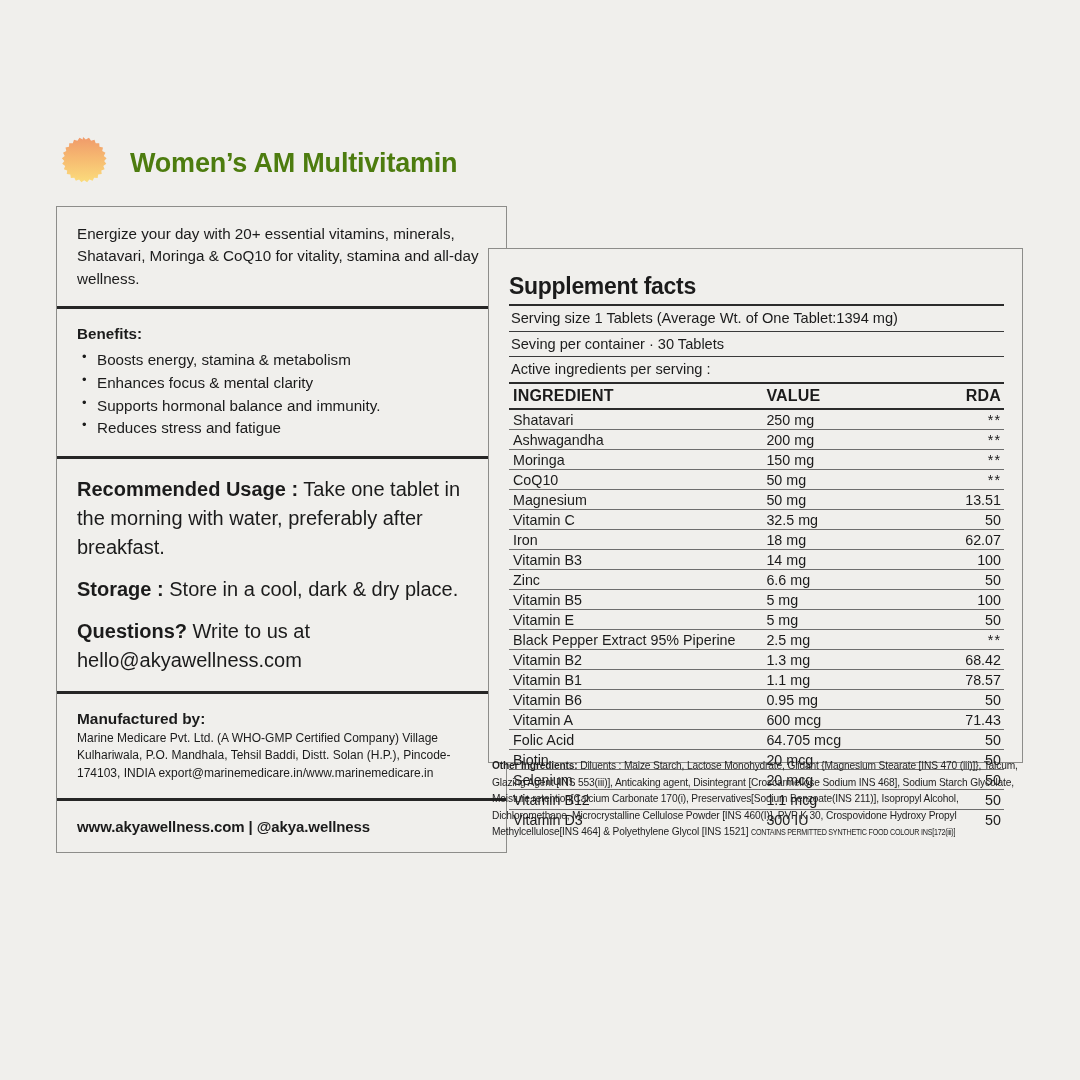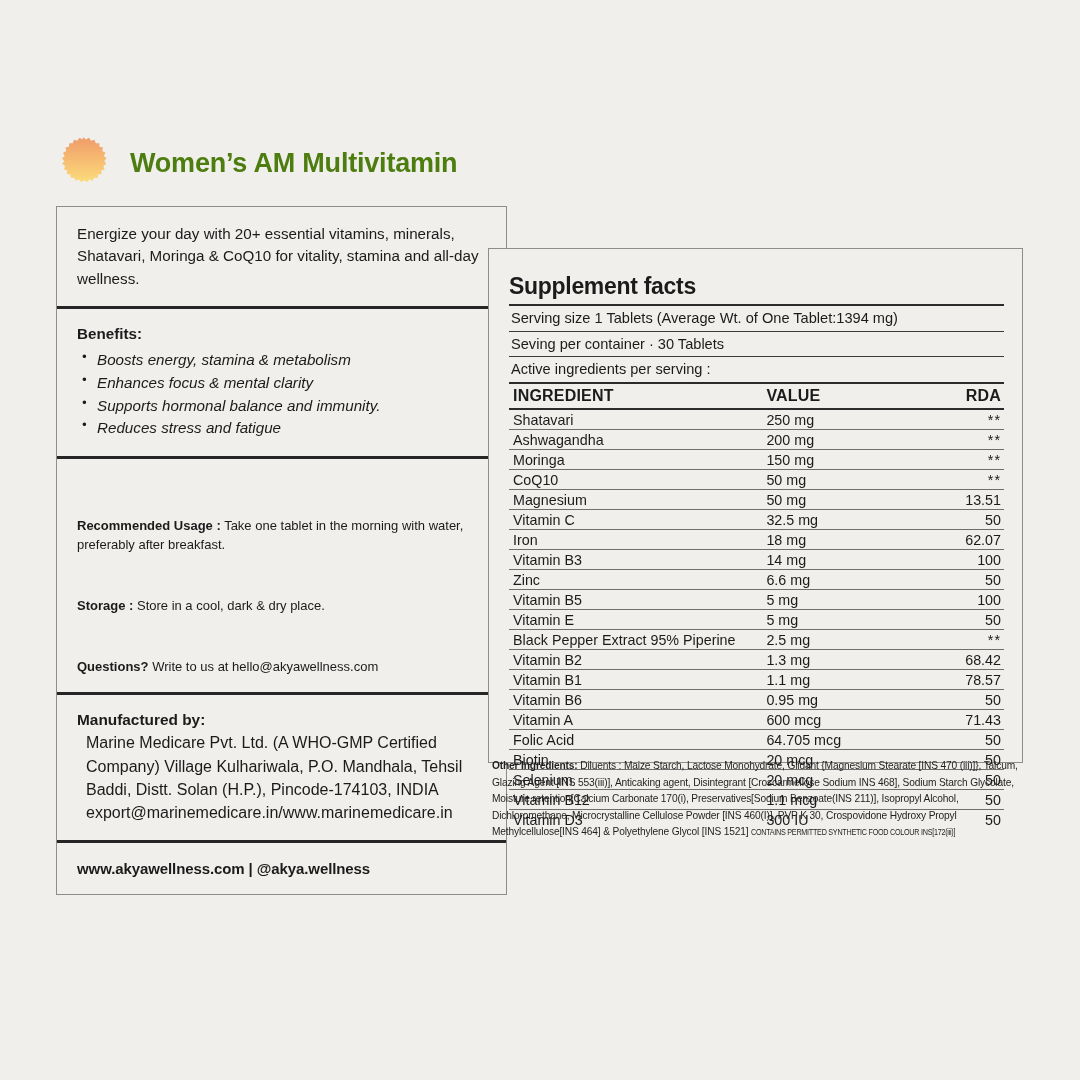--- a/index.html
+++ b/index.html
@@ -62,55 +62,52 @@
     color: #1b1b1b;
   }
 
   .benefits-heading {
     font-size: 15.2px;
     font-weight: bold;
     margin-bottom: 7px;
   }
   .benefits-list {
     list-style: none;
-    font-style: italic;
   }
   .benefits-list li {
     font-size: 15.2px;
     line-height: 1.43;
     padding-left: 20px;
     position: relative;
     margin-bottom: 1px;
   }
   .benefits-list li::before {
     content: "\2022";
     position: absolute;
     left: 5px;
     top: -1px;
     font-size: 13px;
   }
 
   .usage-block { margin-bottom: 13px; }
   .usage-block:last-child { margin-bottom: 0; }
   .usage-line {
-    font-size: 13px;
+    font-size: 20px;
     line-height: 1.45;
-    margin-top: 42px;
   }
   .lbl-bold { font-weight: bold; }
 
   .mfg-heading {
     font-size: 15.4px;
     font-weight: bold;
     margin-bottom: 2px;
   }
   .mfg-text {
-    font-size: 16px;
+    font-size: 12px;
     line-height: 1.45;
-    margin-left: 9px;
   }
 
   .footer-section {
     padding: 17px 18px 17px 20px;
   }
   .footer-text {
     font-size: 15px;
     font-weight: bold;
     letter-spacing: -0.1px;
   }

